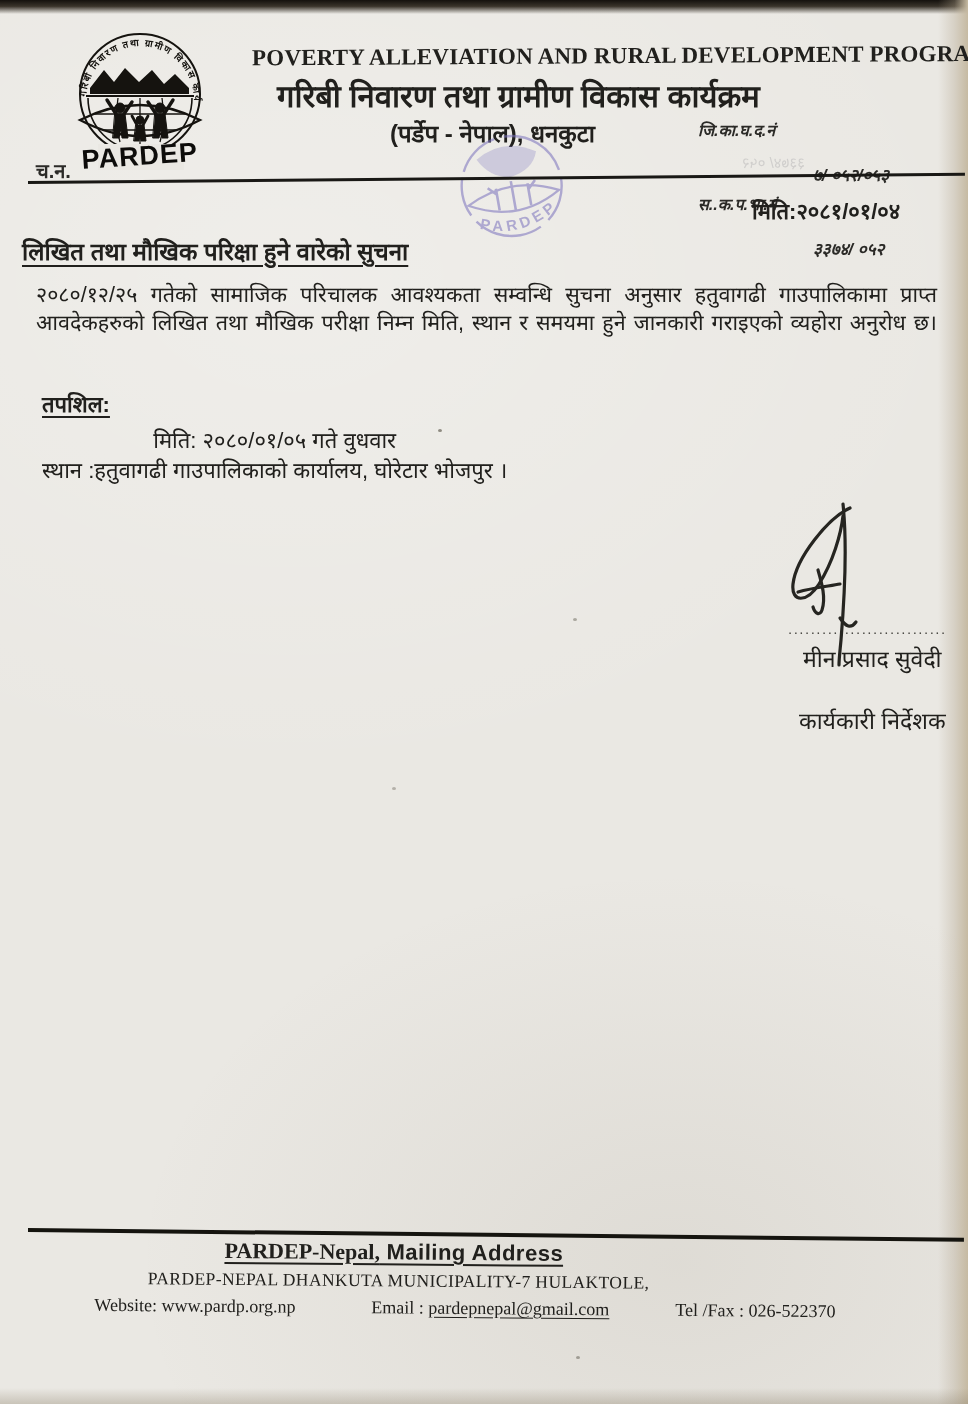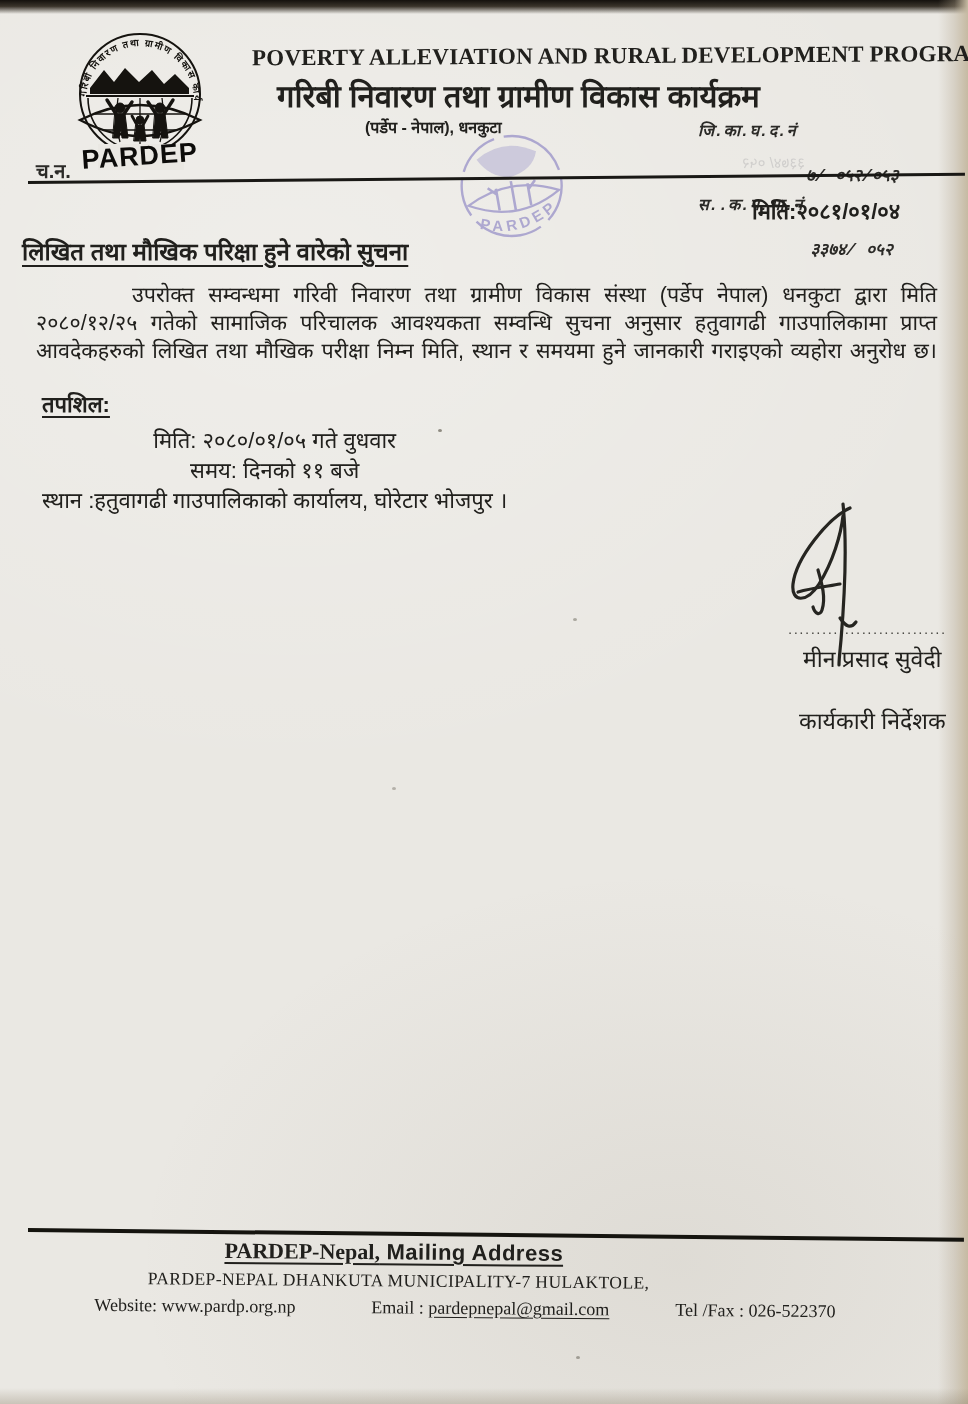--- a/index.html
+++ b/index.html
@@ -18,23 +18,23 @@
     background:linear-gradient(90deg,rgba(178,164,140,0) 0%,rgba(178,164,140,.35) 55%,#c6baa2 100%);}
   .edge-bottom{position:absolute;left:0;right:0;bottom:0;height:16px;
     background:linear-gradient(0deg,rgba(140,128,106,.35) 0%,rgba(140,128,106,0) 100%);}
   .dev{font-family:"Liberation Sans",sans-serif;}
   .abs{position:absolute;white-space:nowrap;}
 
   
   .org-en{top:43px;left:252px;font-family:"Liberation Serif",serif;font-weight:700;
     font-size:23px;letter-spacing:.2px;transform:rotate(-.35deg);}
   .org-np{top:74px;left:277px;font-size:31px;font-weight:700;}
-  .org-loc{top:116px;left:365px;font-size:16px;font-weight:700;}
+  .org-loc{top:116px;left:390px;font-size:24px;font-weight:700;}
   .regblock{top:119px;left:698px;font-style:italic;color:#2b2a27;}
-  .regrow{display:flex;gap:8px;margin-bottom:7px;font-family:Liberation Mono, monospace;}
+  .regrow{display:flex;gap:15px;margin-bottom:7px;}
   .reglabel{font-size:16px;font-weight:700;min-width:100px;}
   .regval{font-size:17px;font-weight:700;margin-top:44px;}
   .reg-ghost{top:152px;left:742px;font-size:15px;color:rgba(70,70,80,.16);
     transform:scaleX(-1);filter:blur(.6px);}
   .note-cn{top:157px;left:36px;font-size:20px;font-weight:700;color:#2b2a27;}
   .rule-top{position:absolute;top:181px;left:28px;width:937px;height:3px;background:#191815;
     transform:rotate(-.5deg);transform-origin:left center;z-index:3;}
   .logo{position:absolute;top:28px;left:62px;width:156px;height:150px;}
   .stamp{position:absolute;top:128px;left:436px;width:152px;height:122px;opacity:.55;
     filter:blur(.7px);z-index:1;}
@@ -148,29 +148,27 @@
 
   <div class="abs note-cn dev">च.न.</div>
   <div class="rule-top"></div>
 
   <div class="abs issue-date dev">मिति:२०८१/०१/०४</div>
   <div class="abs title-row">
     <span class="dev">लिखित तथा मौखिक परिक्षा हुने वारेको सुचना</span>
   </div>
 
   <div class="para dev">
-    <div class="para-line indent">उपरोक्त सम्वन्धमा गरिवी निवारण तथा ग्रामीण विकास संस्था (पर्डेप नेपाल) धनकुटा द्वारा मिति</div>
     <div class="para-line">२०८०/१२/२५ गतेको सामाजिक परिचालक आवश्यकता सम्वन्धि सुचना अनुसार हतुवागढी गाउपालिकामा प्राप्त</div>
     <div class="para-line">आवदेकहरुको लिखित तथा मौखिक परीक्षा निम्न मिति, स्थान र समयमा हुने जानकारी गराइएको व्यहोरा अनुरोध छ।</div>
   </div>
 
   <div class="details dev">
     <div class="details-head">तपशिल:</div>
     <div class="detail-line">मिति: २०८०/०१/०५ गते वुधवार</div>
-    <div class="detail-line">समय: दिनको ११ बजे</div>
     <div class="detail-line">स्थान :हतुवागढी गाउपालिकाको कार्यालय, घोरेटार भोजपुर ।</div>
   </div>
 
   <svg class="sig-svg" viewBox="0 0 100 168">
     <g fill="none" stroke="#262521" stroke-width="3.2" stroke-linecap="round">
       <path d="M 74,8 C 52,18 20,58 17,84 C 15,103 31,103 43,84 C 57,62 65,34 67,16"></path>
       <path d="M 67,4 C 71,42 69,92 65,140 C 64,151 63,159 63,165"></path>
       <path d="M 22,92 C 36,88 54,86 64,84"></path>
       <path d="M 42,70 C 46,84 50,98 46,110 C 44,116 39,114 37,107"></path>
       <path d="M 64,118 C 70,127 75,129 80,122"></path>

